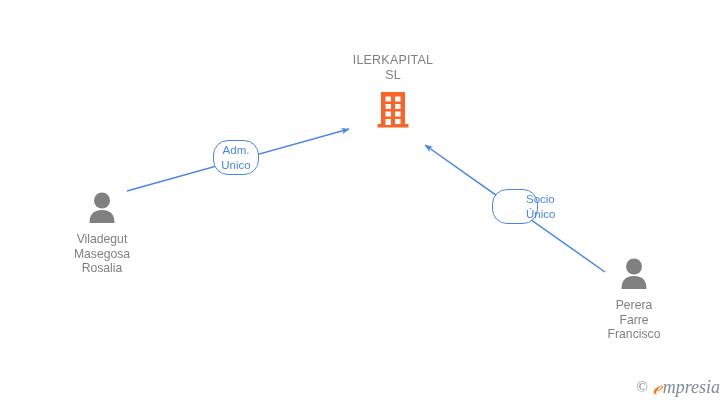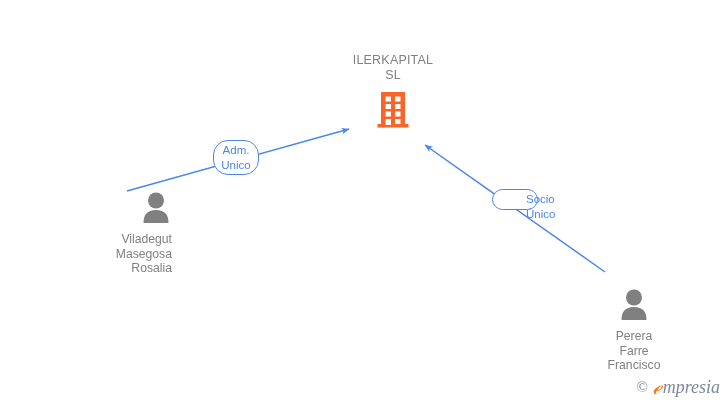--- a/index.html
+++ b/index.html
@@ -47,22 +47,22 @@
     display: inline-block;
     line-height: 0;
   }
 
   
   .person-node {
     position: absolute;
     width: 140px;
     text-align: center;
   }
-  .person-node.left  { left: 32px;  top: 192px; text-align: right; }
-  .person-node.right { left: 564px; top: 289px; }
+  .person-node.left  { left: 32px;  top: 192px; }
+  .person-node.right { left: 564px; top: 258px; }
   .person-icon {
     display: inline-block;
     line-height: 0;
   }
   .person-name {
     margin-top: 5px;
     font-size: 12.2px;
     color: #808080;
     line-height: 14.5px;
     white-space: pre-line;
@@ -76,21 +76,21 @@
     border-radius: 15px;
     background: #ffffff;
     color: #4a86e8;
     font-size: 11.5px;
     line-height: 15px;
     text-align: center;
     padding: 2px 3px 2px 3px;
     white-space: pre-line;
   }
   .edge-label.adm   { left: 213px; top: 140px; width: 46px; height: 35px; }
-  .edge-label.socio { left: 492px; top: 189px; width: 46px; height: 21px; padding-left: 33px; }
+  .edge-label.socio { left: 492px; top: 189px; width: 46px; height: 35px; padding-left: 33px; }
 
   
   .watermark {
     position: absolute;
     right: 8px;
     bottom: 4px;
     display: flex;
     align-items: center;
     gap: 4px;
     user-select: none;

